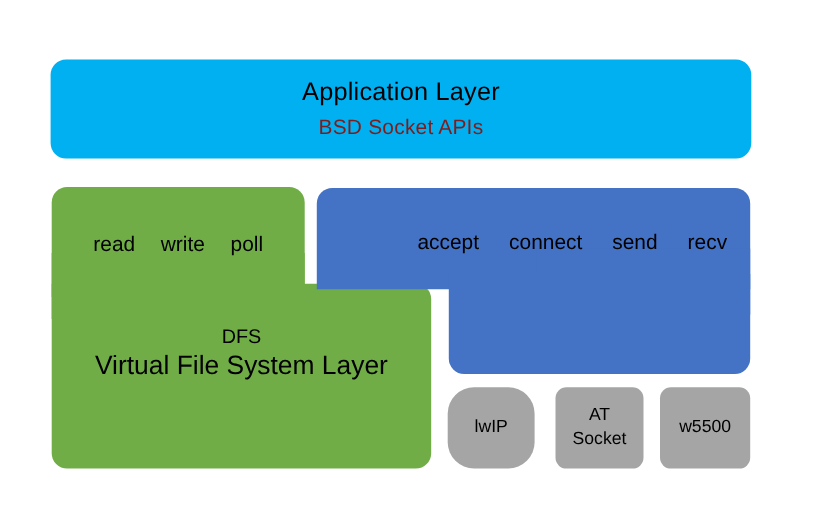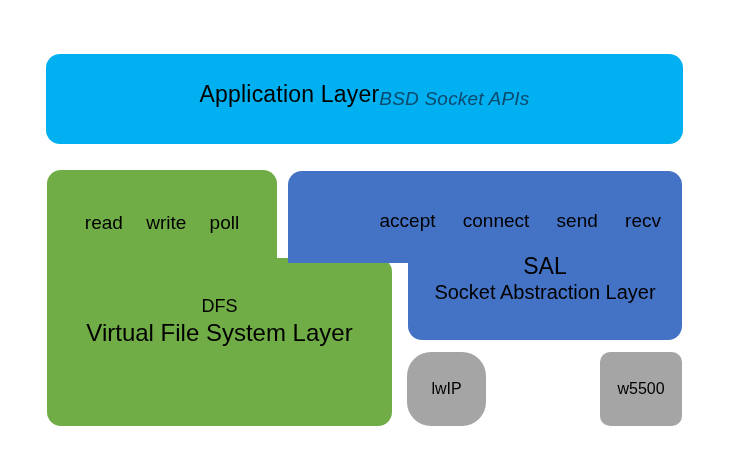--- a/index.html
+++ b/index.html
@@ -34,35 +34,34 @@
 
   
   #app-layer {
     left: 46px;
     top: 54px;
     width: 637px;
     height: 90px;
     background: #00B0F0;
     border-radius: 14px;
     display: flex;
-    flex-direction: row;
+    flex-direction: column;
     align-items: center;
     justify-content: center;
   }
   #app-layer .title {
     font-size: 23px;
     color: #000000;
     margin-bottom: 9px;
     letter-spacing: .2px;
   }
   #app-layer .subtitle {
     font-size: 19px;
-    color: #0c4a6e;
+    color: #7f1d1d;
     letter-spacing: .2px;
-    font-style: italic;
   }
 
   
   #dfs-shape {
     left: 47px;
     top: 170px;
     width: 345px;
     height: 256px;
   }
   #dfs-shape .seg {
@@ -227,27 +226,29 @@
     <div class="seg" id="sal-bottom"></div>
   </div>
 
   <div class="shape-label" id="sal-ops">
     <span class="op">accept</span>
     <span class="op">connect</span>
     <span class="op">send</span>
     <span class="op">recv</span>
   </div>
 
-  <div class="shape-label" id="sal-title">
-    <span class="title">SAL</span>
-    <span class="subtitle">Socket Abstraction Layer</span>
-  </div>
 
   <div class="impl-box" id="impl-lwip">
     <span>lwIP</span>
   </div>
 
+  <div class="impl-box" id="impl-at">
+    <span>
+      <span>AT</span><br>
+      <span>Socket</span>
+    </span>
+  </div>
 
   <div class="impl-box" id="impl-w5500">
     <span>w5500</span>
   </div>
 
 </div>
 
 </body></html>

